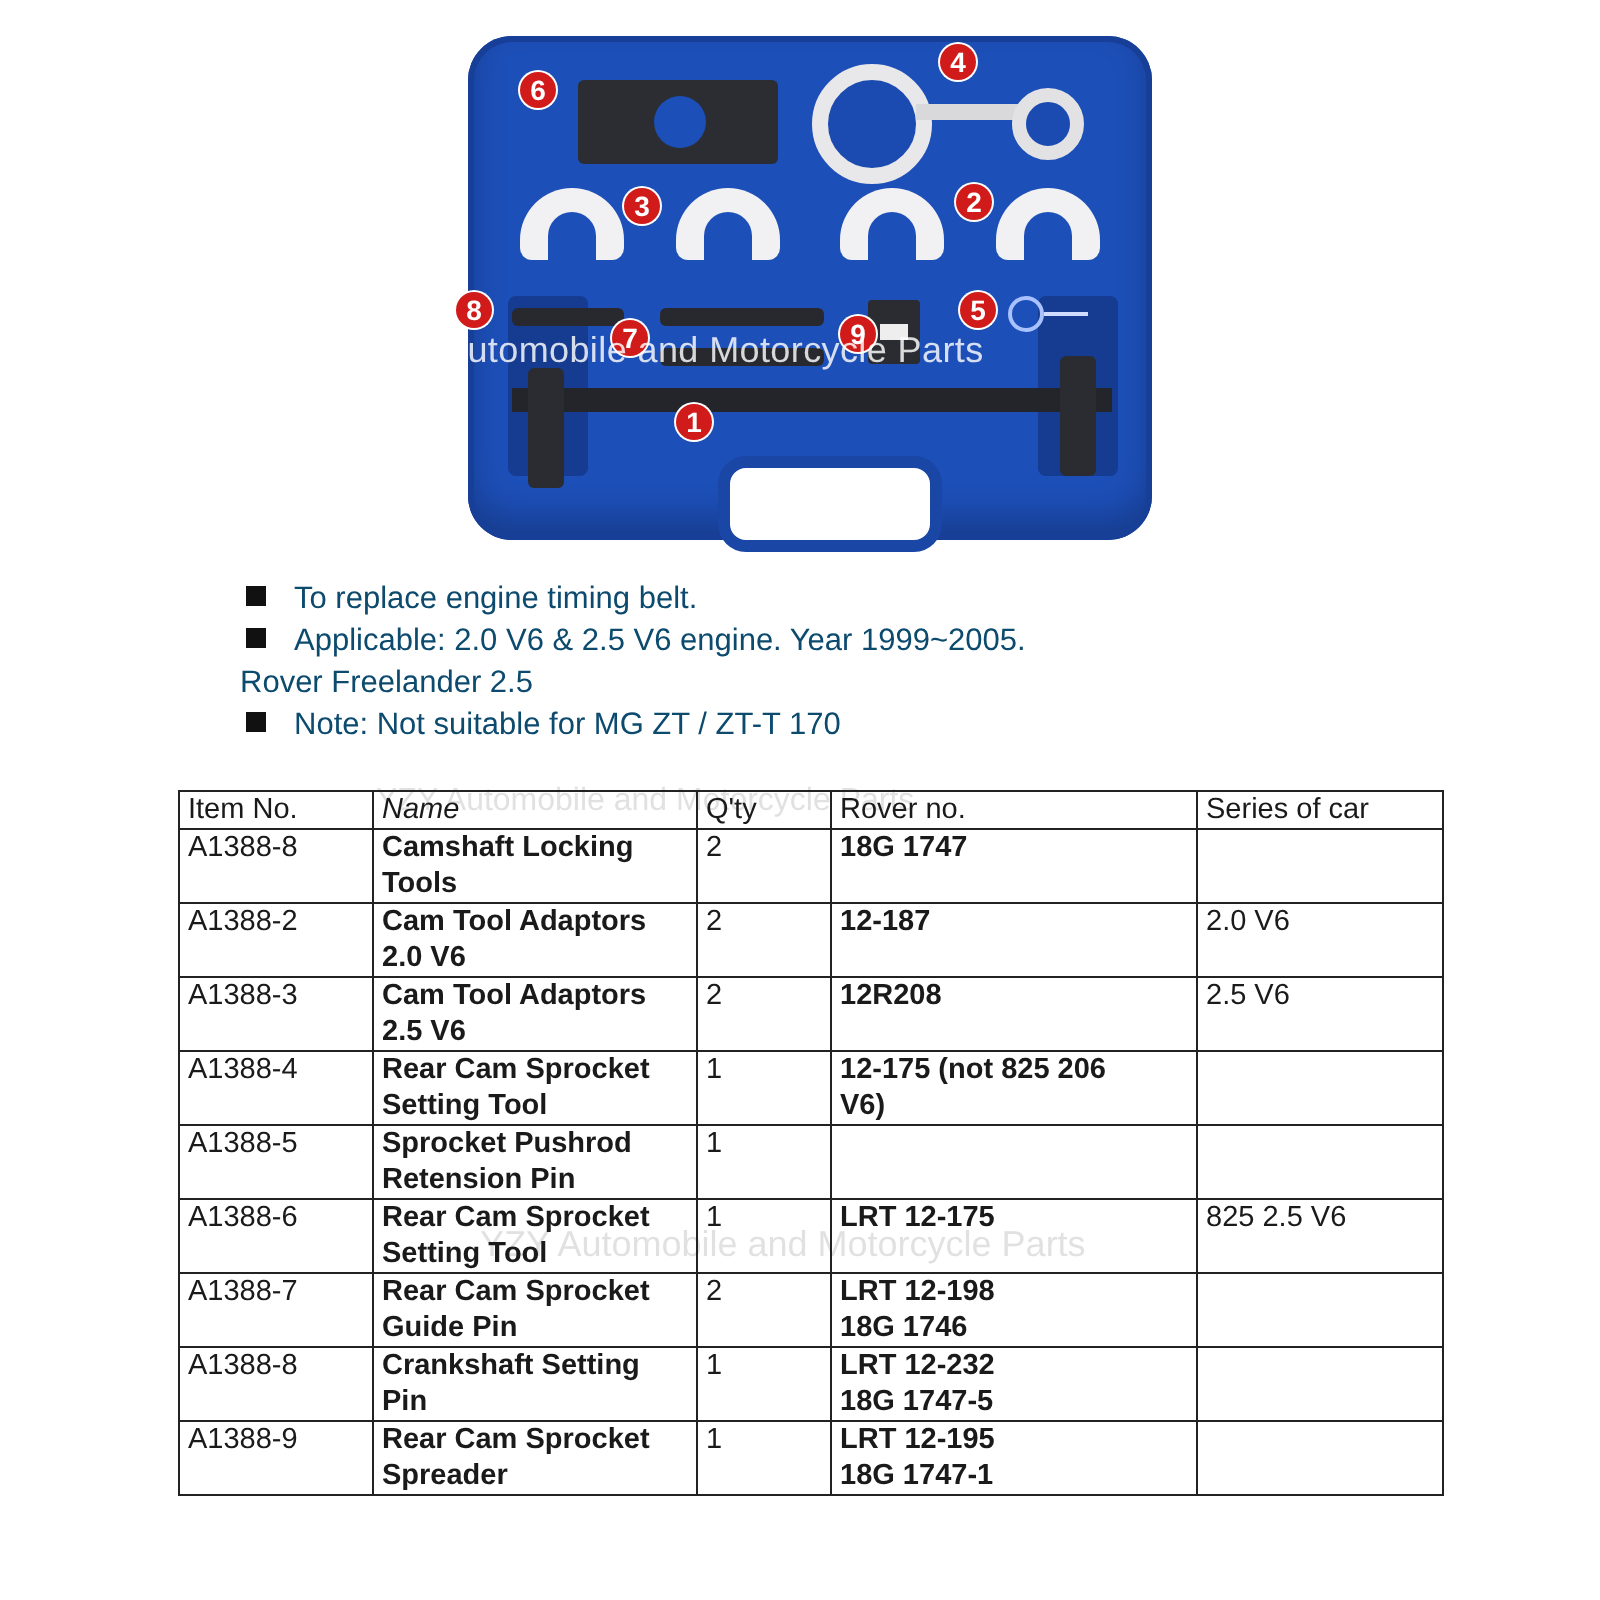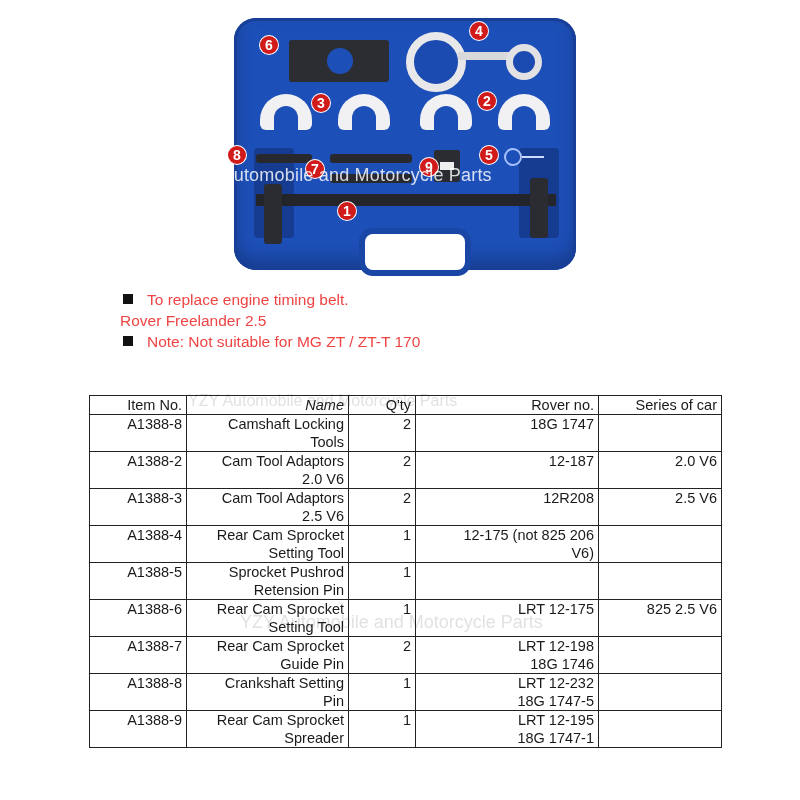--- a/index.html
+++ b/index.html
@@ -44,38 +44,38 @@
 
   .watermark { position:absolute; left:182px; top:165px; width:450px; white-space:nowrap;
                font-size:18px; color:rgba(255,255,255,0.82); letter-spacing:0.2px; }
   .watermark2 { position:absolute; left:188px; top:392px; white-space:nowrap;
                 font-size:16px; color:rgba(170,170,170,0.35); }
   .watermark3 { position:absolute; left:240px; top:612px; white-space:nowrap;
                 font-size:18px; color:rgba(170,170,170,0.35); }
 
   
   .desc { position:absolute; left:120px; top:289px; width:560px;
-          font-size:15.5px; line-height:21px; color:#ef4444; }
+          font-size:15.5px; line-height:21px; color:#0c4a6e; }
   .desc .line { white-space:nowrap; }
   .desc .bullet { display:inline-block; width:10px; height:10px; background:#111;
                   margin:0 14px 0 3px; vertical-align:1px; }
 
   
   .spec { position:absolute; left:89px; top:395px; border-collapse:collapse;
           font-size:14.5px; line-height:18px; color:#1a1a1a; }
   .spec td, .spec th { border:1.5px solid #222; vertical-align:top;
-                       padding:0 4px; text-align:right; font-weight:normal;margin-left:32px; }
+                       padding:0 4px; text-align:left; font-weight:normal;margin-left:32px; }
   .spec th { height:18px; }
   .spec td { height:36px; }
   .col-item { width:88px; }
   .col-name { width:153px;font-style:italic; }
   .col-qty  { width:58px; }
   .col-eng  { width:174px; }
   .col-ser  { width:114px; }
-  .cell-line { display:block; }
+  .cell-line { display:block;font-weight:bold; }
 </style>
 </head>
 <body>
 
 <div class="photo">
   <div class="case">
     <div class="slot" style="left:20px;top:130px;width:40px;height:90px;"></div>
     <div class="slot" style="left:285px;top:130px;width:40px;height:90px;"></div>
     <div class="plate6">
         <div class="hole"></div>
@@ -113,20 +113,23 @@
 </div>
 
 <div class="watermark">YZY Automobile and Motorcycle Parts</div>
 <div class="watermark2">YZY Automobile and Motorcycle Parts</div>
 <div class="watermark3">YZY Automobile and Motorcycle Parts</div>
 
 <div class="desc">
   <div class="line">
     <span class="bullet"></span><span>To replace engine timing belt.</span>
   </div>
+  <div class="line">
+    <span class="bullet"></span><span>Applicable: 2.0 V6 &amp; 2.5 V6 engine. Year 1999~2005.</span>
+  </div>
   <div class="line">Rover Freelander 2.5</div>
   <div class="line">
     <span class="bullet"></span><span>Note: Not suitable for MG ZT / ZT-T 170</span>
   </div>
 </div>
 
 <table class="spec">
   <thead>
     <tr>
       <th class="col-item">Item No.</th>

